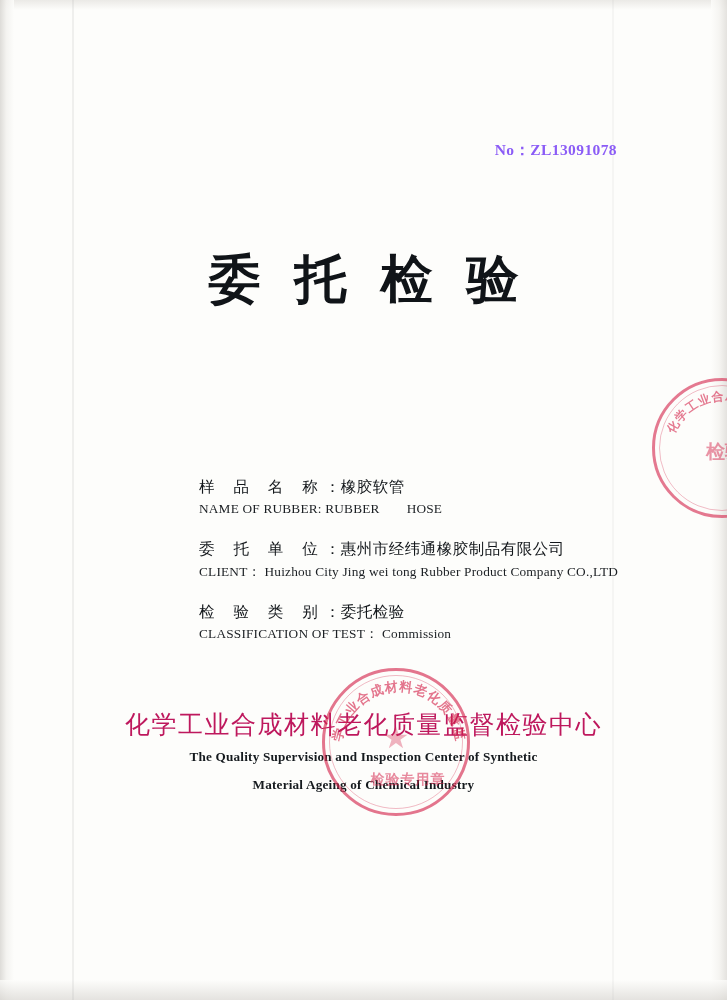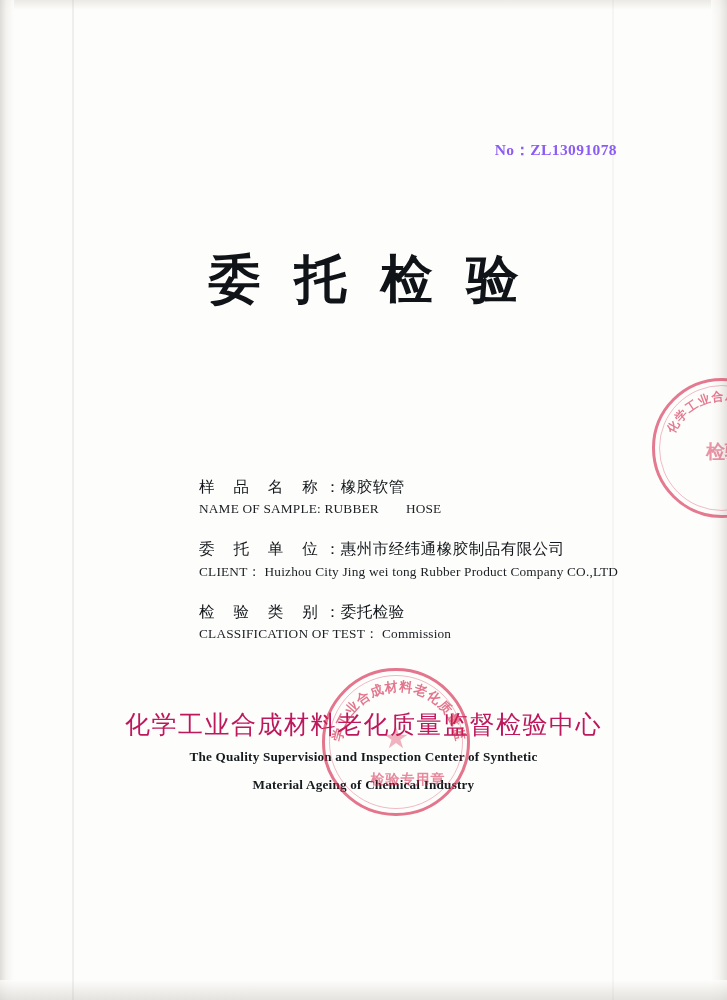--- a/index.html
+++ b/index.html
@@ -264,21 +264,21 @@
   <div class="title-cn">委托检验</div>
 
 
   <div class="fields">
 
     <div class="field-row">
       <div class="field-cn">
         <span class="lbl">样 品 名 称</span><span>：</span><span>橡胶软管</span>
       </div>
       <div class="field-en">
-        <span>NAME OF SAMPLE:</span>
+        <span>NAME OF RUBBER:</span>
         <span>RUBBER　　HOSE</span>
       </div>
     </div>
 
     <div class="field-row">
       <div class="field-cn">
         <span class="lbl">委 托 单 位</span><span>：</span><span>惠州市经纬通橡胶制品有限公司</span>
       </div>
       <div class="field-en">
         <span>CLIENT：</span>

